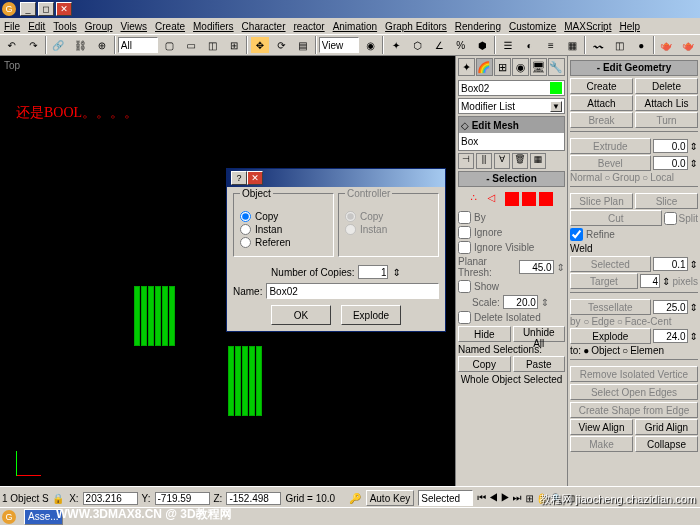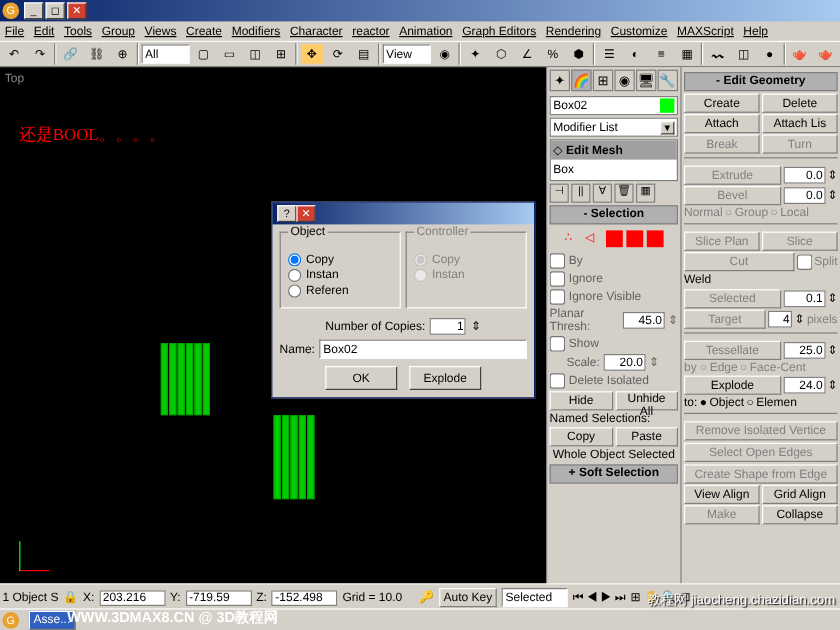--- a/index.html
+++ b/index.html
@@ -228,21 +228,20 @@
       <div class="cmd-row">
           <button class="sm-btn" style="flex:1">Hide</button>
           <button class="sm-btn" style="flex:1">Unhide All</button>
         </div>
       <div style="font-size:10px;margin-top:2px">Named Selections:</div>
       <div class="cmd-row">
           <button class="sm-btn" style="flex:1">Copy</button>
           <button class="sm-btn" style="flex:1">Paste</button>
         </div>
       <div style="text-align:center;font-size:10px;margin:2px 0">Whole Object Selected</div>
-      <div class="rollout-head">+ <span>Soft Selection</span></div>
     </div>
 
     <div class="cmd-panel">
       <div class="rollout-head">- <span>Edit Geometry</span></div>
       <div class="cmd-row">
           <button class="sm-btn" style="flex:1">Create</button>
           <button class="sm-btn" style="flex:1">Delete</button>
         </div>
       <div class="cmd-row">
           <button class="sm-btn" style="flex:1">Attach</button>
@@ -258,20 +257,24 @@
       <div class="cmd-row disabled"><span>Normal</span> ○<span>Group</span>○<span>Local</span></div>
       <div style="height:4px;border-top:1px solid #808080;margin:3px 0"></div>
       <div class="cmd-row">
           <button class="sm-btn disabled" style="flex:1">Slice Plan</button>
           <button class="sm-btn disabled" style="flex:1">Slice</button>
         </div>
       <div class="cmd-row">
           <button class="sm-btn disabled" style="flex:1">Cut</button>
           <input type="checkbox" style="">
           <span class="disabled">Split</span>
+        </div>
+      <div class="check-row">
+          <input type="checkbox" checked="" style="">
+          <span>Refine</span>
         </div>
       <div style="font-size:10px;margin:2px 0">Weld</div>
       <div class="cmd-row"><button class="sm-btn disabled" style="flex:1">Selected</button><input class="sm-input" value="0.1" style="">⇕</div>
       <div class="cmd-row"><button class="sm-btn disabled" style="flex:1">Target</button><input class="sm-input" style="width: 20px;" value="4">⇕<span class="disabled">pixels</span></div>
       <div style="height:4px;border-top:1px solid #808080;margin:3px 0"></div>
       <div class="cmd-row"><button class="sm-btn disabled" style="flex:1">Tessellate</button><input class="sm-input" value="25.0" style="">⇕</div>
       <div class="cmd-row disabled">by ○<span>Edge</span>○<span>Face-Cent</span></div>
       <div class="cmd-row"><button class="sm-btn" style="flex:1">Explode</button><input class="sm-input" value="24.0" style="">⇕</div>
       <div class="cmd-row"><span>to:</span> ●<span>Object</span>○<span>Elemen</span></div>
       <div style="height:4px;border-top:1px solid #808080;margin:3px 0"></div>

